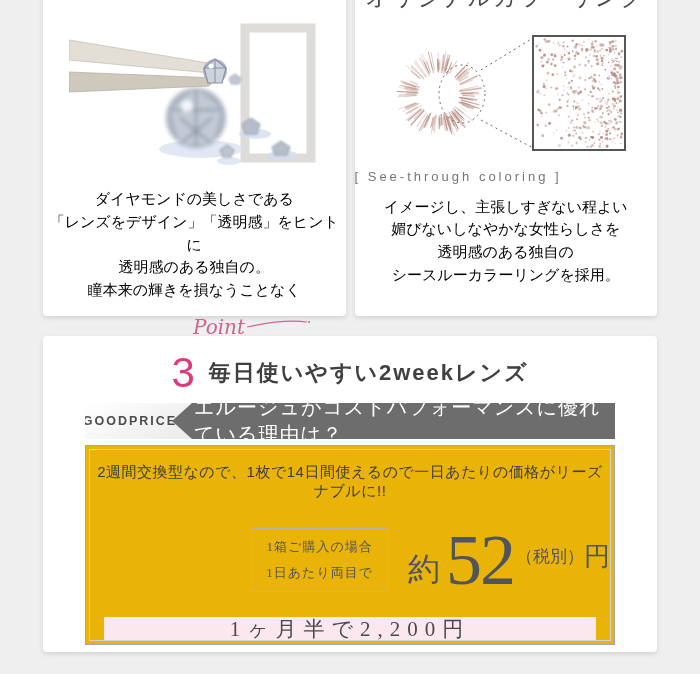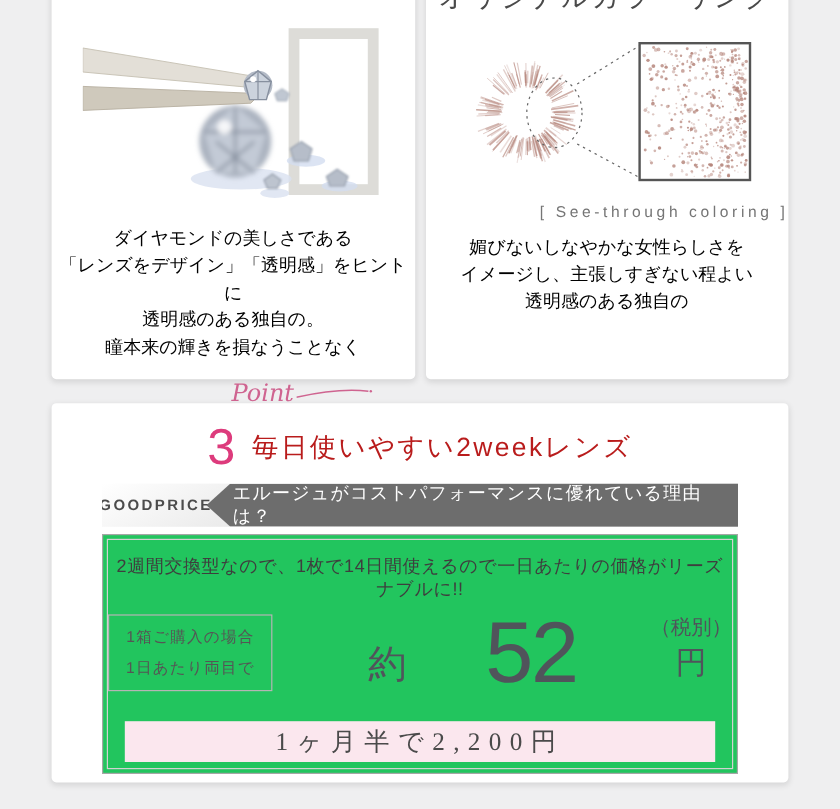--- a/index.html
+++ b/index.html
@@ -14,56 +14,56 @@
   
   .top-row{position:absolute;top:-34px;left:43px;width:614px;display:flex;gap:9px;}
   .top-card{flex:1;height:350px;box-sizing:border-box;}
 
   .photo-wrap{margin:56px auto 0;width:250px;height:150px;}
   .card-copy{margin-top:16px;text-align:center;font-size:15px;line-height:1.52;color:#000000;}
 
   .cut-title{margin:18px 0 0;text-align:center;font-size:23px;font-weight:500;
     letter-spacing:2px;color:#4a4a4a;line-height:1.2;}
   .lens-wrap{margin:18px auto 0;width:290px;height:126px;}
-  .see-caption{margin-top:13px;text-align:right;font-size:13px;letter-spacing:3px;color:#757575;}
+  .see-caption{margin-top:13px;text-align:left;font-size:13px;letter-spacing:3px;color:#757575;}
   .card-right .card-copy{margin-top:12px;}
 
   
   .point-card{position:absolute;top:336px;left:43px;width:614px;height:316px;box-sizing:border-box;}
   .point-script{position:absolute;top:-19px;left:150px;color:#cf6490;
     font-family:"DejaVu Serif",serif;font-style:italic;font-size:20px;
-    display:flex;align-items:center;gap:2px;line-height:1;}
+    display:flex;align-items:flex-start;gap:2px;line-height:1;}
   .heading-row{display:flex;justify-content:center;align-items:center;gap:14px;margin-top:16px;}
   .point-number{font-size:42px;color:#dd3b7c;font-weight:500;line-height:1;}
-  .point-heading{margin:0;font-size:22px;font-weight:400;letter-spacing:2px;color:#b91c1c;}
+  .point-heading{margin:0;font-size:22px;font-weight:700;letter-spacing:2px;color:#404040;}
 
   .banner{position:relative;height:36px;margin:9px 42px 0;overflow:hidden;
     background:linear-gradient(150deg,#ffffff 0%,#e9e9e9 30%,#b9b9b9 70%,#979797 100%);}
   .banner-badge{position:absolute;left:0;top:0;bottom:0;width:90px;
     display:flex;align-items:center;justify-content:center;
     font-size:12.5px;letter-spacing:2px;font-weight:600;color:#4c4c4c;}
   .banner-dark{position:absolute;left:87px;right:0;top:0;bottom:0;background:#6d6d6d;
     clip-path:polygon(20px 0,100% 0,100% 100%,20px 100%,0 50%);
     display:flex;align-items:center;justify-content:center;
-    color:#fff;font-size:15px;letter-spacing:1px;padding-left:22px;box-sizing:border-box;}
+    color:#fff;font-size:20px;letter-spacing:1px;padding-left:22px;box-sizing:border-box;}
 
   .price-box{margin:6px 42px 0;border:1px solid #a6a6a6;padding:3px;height:200px;
-    box-sizing:border-box;background:#22c55e;}
+    box-sizing:border-box;background:#eab308;}
   .price-inner{border:1px solid #d2d2d2;height:100%;box-sizing:border-box;text-align:center;}
   .reason{margin:13px 0 0;font-size:15px;color:#3e3e3e;letter-spacing:.5px;}
-  .price-row{display:flex;justify-content:space-between;align-items:center;margin-top:6px;height:74px;
-    font-family:Liberation Sans, sans-serif;color:#50545b;}
+  .price-row{display:flex;justify-content:flex-end;align-items:center;margin-top:22px;height:74px;
+    font-family:Liberation Serif, serif;color:#50545b;}
   .cond-box{border:1px solid #b5b5b5;padding:5px 14px;font-size:13px;line-height:2;
     letter-spacing:1px;color:#555;text-align:center;}
   .approx{font-size:32px;margin-left:20px;margin-top:20px;}
   .amount{font-size:72px;line-height:.9;margin:0 2px 0 6px;letter-spacing:-2px;}
-  .tax-col{display:flex;flex-direction:column;align-items:center;margin-top:-8px;}
+  .tax-col{display:flex;align-items:center;margin-top:-8px;}
   .tax-note{font-size:17px;}
   .unit{font-size:26px;margin-top:1px;}
-  .pink-band{margin:20px auto 0;width:492px;height:34px;background:#fbe7ee;
+  .pink-band{margin:20px auto 0;width:492px;height:23px;background:#fbe7ee;
     display:flex;align-items:center;justify-content:center;
     font-family:"Liberation Serif","DejaVu Serif",serif;
     font-size:21px;letter-spacing:7px;color:#4a4a4a;}
 </style>
 </head>
 <body>
 
 <div class="top-row">
 
   <section class="card top-card card-left">
@@ -735,23 +735,24 @@
             <circle cx="227.6" cy="97.8" r="1.53" fill="#b5857b" fill-opacity="0.48"></circle>
             <circle cx="208.0" cy="23.3" r="1.26" fill="#b5857b" fill-opacity="0.79"></circle>
             <circle cx="238.4" cy="51.6" r="0.69" fill="#b5857b" fill-opacity="0.69"></circle>
             <circle cx="244.3" cy="39.6" r="0.88" fill="#b5857b" fill-opacity="0.83"></circle>
             <circle cx="228.9" cy="24.9" r="0.71" fill="#b5857b" fill-opacity="0.62"></circle>
           </g>
       </svg>
     </div>
     <div class="see-caption">[ See-through coloring ]</div>
     <div class="card-copy">
+      <div>イメージし、主張しすぎない程よい</div>
       <div>媚びないしなやかな女性らしさを</div>
-      <div>イメージし、主張しすぎない程よい</div>
       <div>透明感のある独自の</div>
+      <div>シースルーカラーリングを採用。</div>
     </div>
   </section>
 </div>
 
 <section class="card point-card">
   <div class="point-script">
     <span>Point</span>
     <svg width="64" height="12" viewBox="0 0 64 12">
       <path d="M0 10 Q 36 2 60 5" stroke="#cf6490" stroke-width="1.2" fill="none"></path>
       <circle cx="62" cy="5" r="1" fill="#cf6490"></circle>

